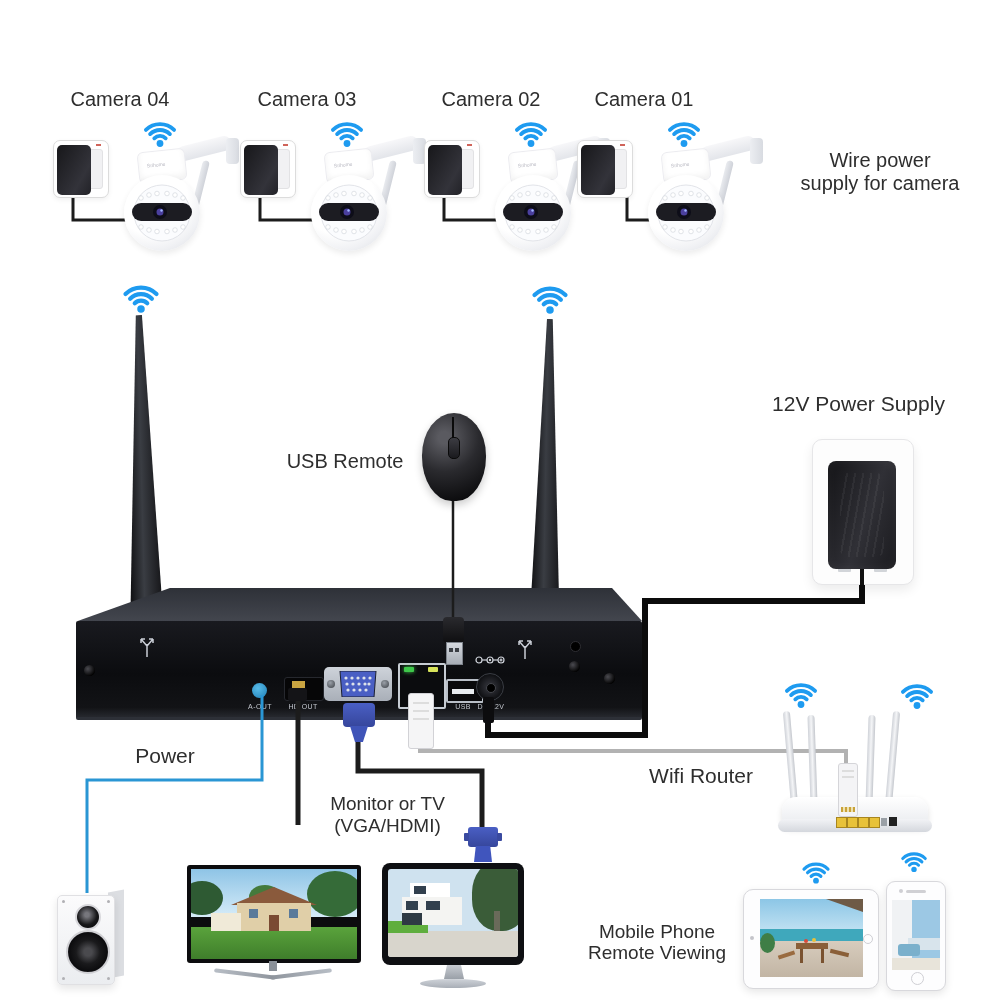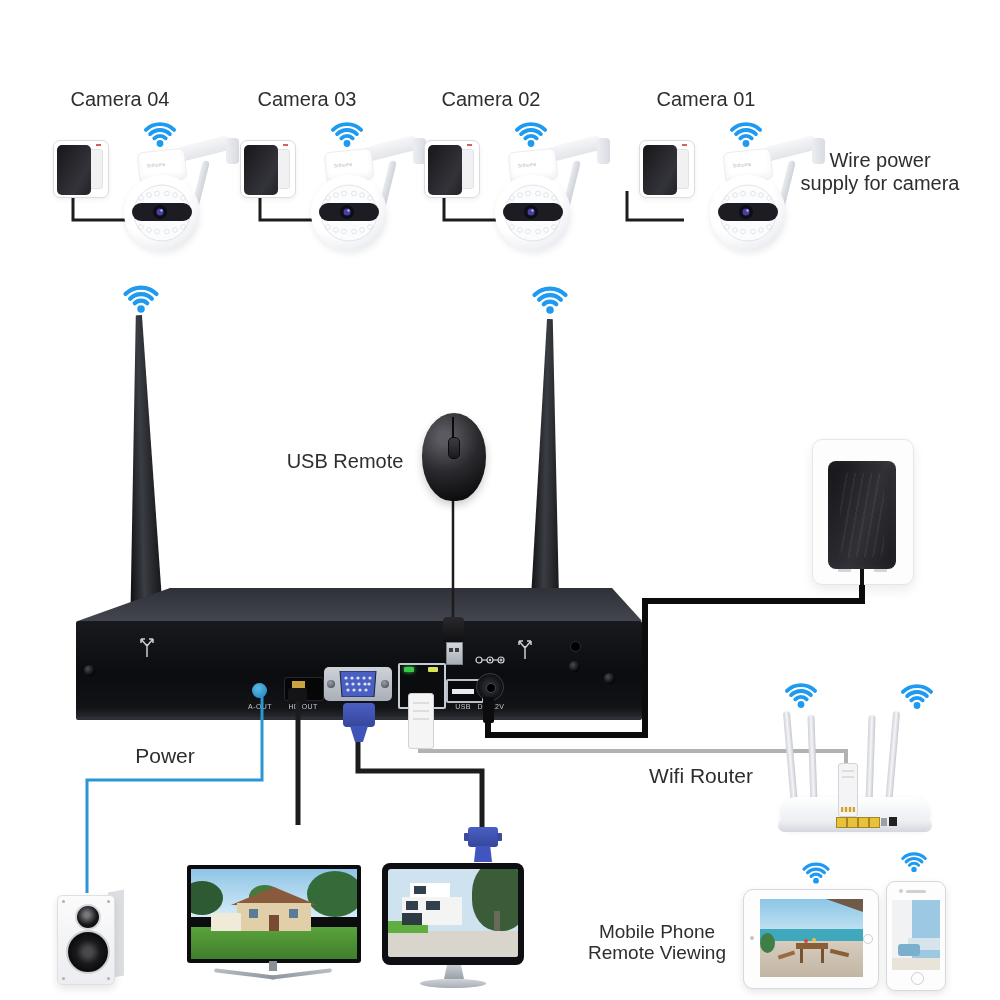--- a/index.html
+++ b/index.html
@@ -298,21 +298,21 @@
             <circle cx="59" cy="52" r="2.3"></circle>
         </g>
         <rect x="8" y="28" width="60" height="18" rx="9" fill="#1c1c22"></rect>
         <circle cx="36" cy="37" r="7" fill="#0d0d18"></circle>
         <circle cx="36" cy="37" r="3.5" fill="#4a3f9e"></circle>
         <circle cx="37.5" cy="35.5" r="1.2" fill="#9fb4ff"></circle>
       </svg>
     </div>
   </div>
 
-  <div class="cam-group" style="left:626px;">
+  <div class="cam-group" style="left:564px;">
     <div class="cam-label">Camera 01</div>
     <span class="wifi" style="left:100px;top:30px;width:40px;">
         <svg viewBox="0 0 40 30" width="100%" style="display:block">
           <g fill="none" stroke="#1E9BF0" stroke-width="3.8" stroke-linecap="round">
             <path d="M5.9,11.9 A20,20 0 0 1 34.1,11.9"></path>
             <path d="M10.1,16.1 A14,14 0 0 1 29.9,16.1"></path>
             <path d="M14.3,20.3 A8,8 0 0 1 25.7,20.3"></path>
           </g>
           <circle cx="20" cy="25.5" r="3.4" fill="#1E9BF0"></circle>
         </svg>
@@ -384,20 +384,21 @@
     <div class="abs" style="left:30px;top:4px;width:2px;height:42px;background:#0a0a0a;"></div>
     <div class="abs" style="left:26px;top:24px;width:10px;height:20px;border-radius:5px;background:linear-gradient(#3c3c42,#1a1a1e);border:1px solid #0a0a0a;"></div>
   </div>
 
   <div class="abs" style="left:443px;top:574px;width:21px;height:26px;border-radius:4px;background:linear-gradient(#2a2a2e,#0e0e10);"></div>
   <div class="abs" style="left:446px;top:599px;width:15px;height:21px;background:linear-gradient(180deg,#d4d8de,#a8aeb6);border:1px solid #7e848c;">
     <div class="abs" style="left:2px;top:5px;width:4px;height:4px;background:#3a3e44;"></div>
     <div class="abs" style="left:8px;top:5px;width:4px;height:4px;background:#3a3e44;"></div>
   </div>
 
+  <div class="lbl" style="left:756px;top:349px;width:205px;font-size:21px;">12V Power Supply</div>
   <div class="abs" style="left:812px;top:396px;width:100px;height:144px;background:#fdfdfd;border:1px solid #e6e6e8;border-radius:10px;box-shadow:0 5px 12px rgba(0,0,0,.08);"></div>
   <div class="abs" style="left:860px;top:524px;width:4px;height:18px;background:#111;"></div>
   <div class="abs" style="left:838px;top:521px;width:13px;height:8px;background:#d2d5d9;border-radius:1px;"></div>
   <div class="abs" style="left:874px;top:521px;width:13px;height:8px;background:#d2d5d9;border-radius:1px;"></div>
   <div class="abs" style="left:828px;top:418px;width:68px;height:108px;border-radius:8px;background:linear-gradient(110deg,#141417,#303036 55%,#1b1b1f);box-shadow:inset 0 0 12px rgba(255,255,255,.05);">
     <div class="abs" style="left:12px;top:12px;width:44px;height:84px;border-radius:8px;background:repeating-linear-gradient(100deg,transparent 0 6px,rgba(255,255,255,.05) 6px 8px);"></div>
   </div>
 
   <div class="abs" style="left:483px;top:654px;width:11px;height:26px;border-radius:2px;background:#0c0c0e;"></div>
 
@@ -417,20 +418,24 @@
   <div class="abs" style="left:108px;top:848px;width:16px;height:86px;background:#dcdee2;transform:skewY(-10deg);"></div>
   <div class="abs" style="left:57px;top:852px;width:56px;height:88px;border-radius:5px;background:linear-gradient(#fbfbfc,#ebedf0);border:1px solid #e0e0e3;box-shadow:0 4px 8px rgba(0,0,0,.1);">
     <div class="abs" style="left:17px;top:8px;width:22px;height:22px;border-radius:50%;background:radial-gradient(circle at 45% 40%,#77777d 12%,#18181a 55%,#0a0a0c 80%);border:2px solid #d8d8dc;"></div>
     <div class="abs" style="left:8px;top:34px;width:40px;height:40px;border-radius:50%;background:radial-gradient(circle,#4a4a4e 14%,#1a1a1c 42%,#0c0c0e 68%,#2a2a2e 72%);border:2px solid #d0d0d4;"></div>
     <div class="abs" style="left:4px;top:4px;width:3px;height:3px;border-radius:50%;background:#b0b0b4;"></div>
     <div class="abs" style="right:4px;top:4px;width:3px;height:3px;border-radius:50%;background:#b0b0b4;"></div>
     <div class="abs" style="left:4px;bottom:4px;width:3px;height:3px;border-radius:50%;background:#b0b0b4;"></div>
     <div class="abs" style="right:4px;bottom:4px;width:3px;height:3px;border-radius:50%;background:#b0b0b4;"></div>
   </div>
 
+  <div class="lbl" style="left:320px;top:750px;width:135px;font-size:19px;line-height:22px;">
+    <div>Monitor or TV</div>
+    <div>(VGA/HDMI)</div>
+  </div>
 
   <div class="abs" style="left:187px;top:822px;width:174px;height:98px;background:#0c0c0e;border-radius:3px;">
     <div class="scene" style="left:4px;top:4px;width:166px;height:90px;">
       <div class="abs" style="left:0;top:0;width:166px;height:48px;background:linear-gradient(#8ec4e6,#d6ecf8);"></div>
       <div class="abs" style="left:-10px;top:12px;width:42px;height:34px;border-radius:50%;background:#2e5a33;"></div>
       <div class="abs" style="left:116px;top:2px;width:56px;height:46px;border-radius:50%;background:#356b38;"></div>
       <div class="abs" style="left:58px;top:16px;width:32px;height:24px;border-radius:50%;background:#447a3c;"></div>
       <div class="abs" style="left:0;bottom:0;width:166px;height:32px;background:linear-gradient(#5aa33c,#3f7e2b);"></div>
       <div class="abs" style="left:40px;top:18px;width:86px;height:18px;background:#8a5a3c;clip-path:polygon(0 100%,50% 0,100% 100%);"></div>
       <div class="abs" style="left:46px;top:34px;width:74px;height:28px;background:#e0cfa8;"></div>

